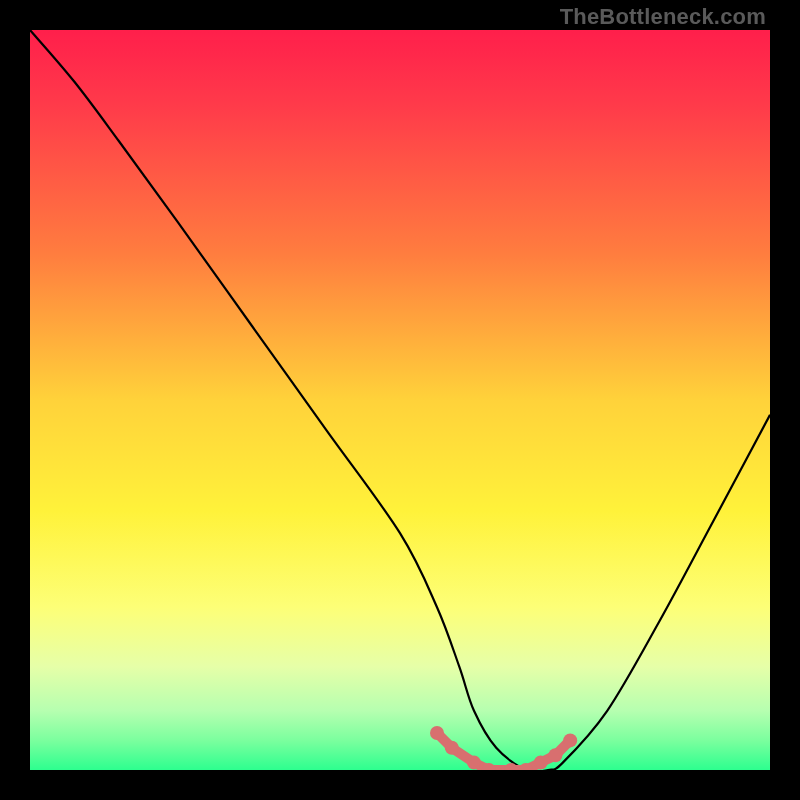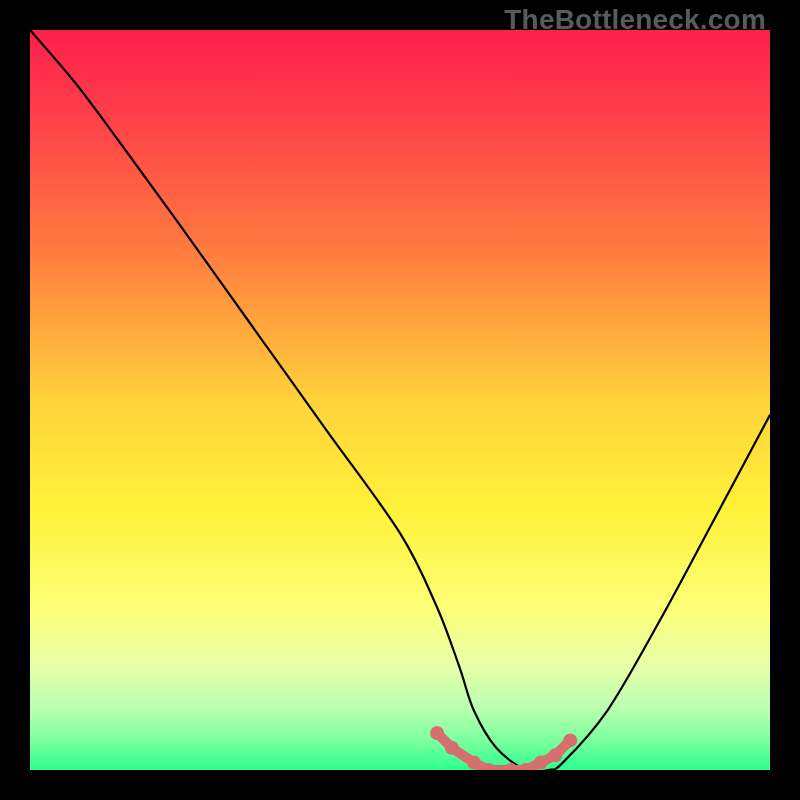--- a/index.html
+++ b/index.html
@@ -39,21 +39,21 @@
     left: 0;
     top: 0;
     width: 100%;
     height: 100%;
   }
   .watermark {
     position: absolute;
     top: 4px;
     right: 34px;
     color: #5a5a5a;
-    font-size: 28px;
+    font-size: 22px;
     font-weight: 600;
     letter-spacing: 0.2px;
   }
   .dot {
     fill: #d86f6f;
   }
   .seg {
     stroke: #d86f6f;
     stroke-width: 10;
     stroke-linecap: round;

